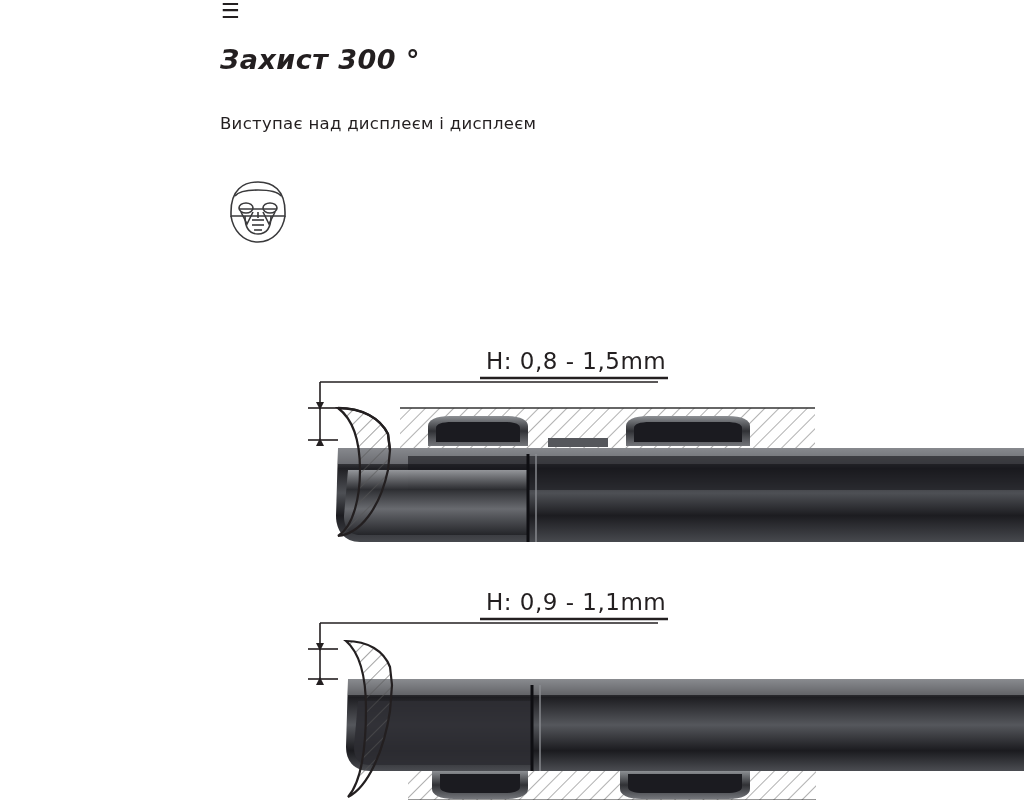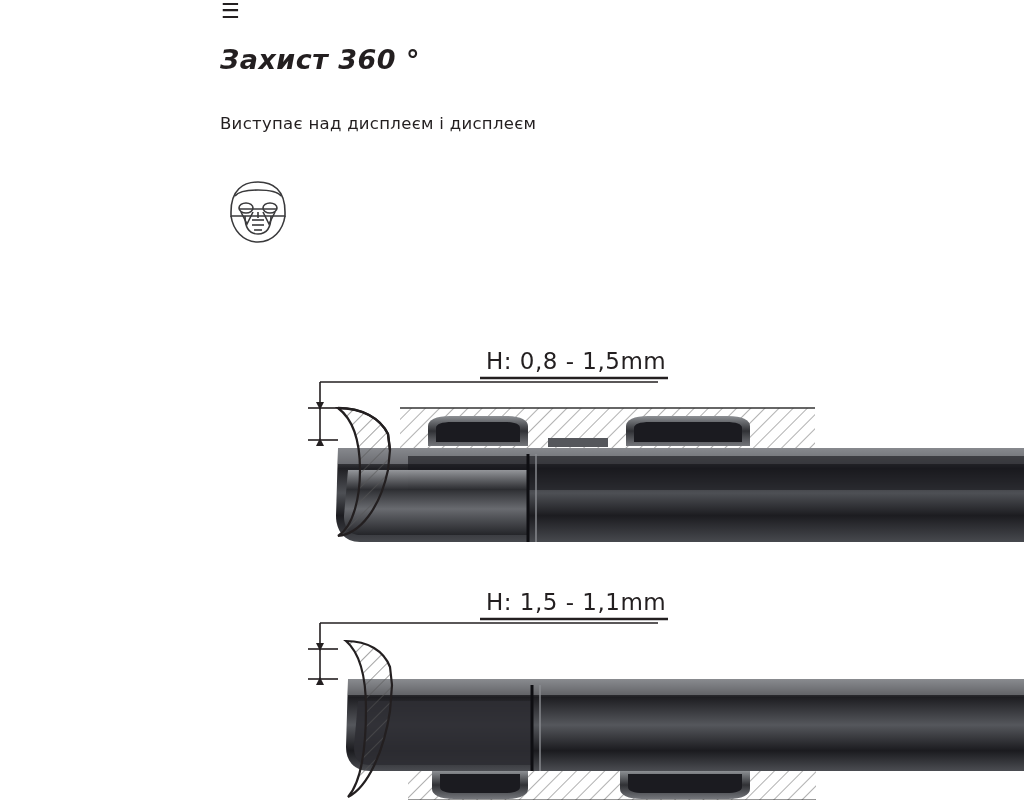--- a/index.html
+++ b/index.html
@@ -90,21 +90,21 @@
 
   svg { display: block; }
 </style>
 </head>
 <body>
 
 <div class="page">
 
   <div class="hamburger">☰</div>
 
-  <div class="title">Захист 360 °</div>
+  <div class="title">Захист 300 °</div>
 
   <div class="subtitle">Виступає над дисплеєм і дисплеєм</div>
 
   <div class="badge-icon">
     <svg viewBox="0 0 78 72" width="78" height="72">
       <g fill="none" stroke="#3a3a3c" stroke-width="1.6">
         <path d="M12 36 C12 14, 24 6, 39 6 C54 6, 66 14, 66 36 L66 40 L12 40 Z"></path>
         <path d="M16 20 C22 12, 56 12, 62 20"></path>
         <path d="M20 33 L58 33"></path>
         <path d="M12 40 C14 54, 24 66, 39 66 C54 66, 64 54, 66 40"></path>
@@ -173,21 +173,21 @@
       <path d="M618 116 L742 116 L742 96 C742 90, 734 86, 720 86 L640 86 C626 86, 618 90, 618 96 Z" fill="url(#ringg)"></path>
       <path d="M626 112 L734 112 L734 98 C734 94, 728 92, 718 92 L642 92 C632 92, 626 94, 626 98 Z" fill="#1b1b20"></path>
       <rect x="540" y="108" width="60" height="9" fill="#55575c"></rect>
 
       <path d="M330 78 C354 78, 372 88, 380 104 L382 120 L380 140 C372 178, 352 204, 330 206 C346 196, 352 166, 352 140 C352 112, 346 90, 330 78 Z" fill="url(#hatch1)" stroke="#231f20" stroke-width="2.2"></path>
       <path d="M330 78 C354 78, 372 88, 380 104 L382 120" fill="none" stroke="#231f20" stroke-width="2.4"></path>
     </svg>
   </div>
 
   <div class="figure fig2">
-    <div class="dim-label">H: 1,5 - 1,1mm</div>
+    <div class="dim-label">H: 0,9 - 1,1mm</div>
 
     <svg viewBox="0 0 1024 225" width="1024" height="225">
       <defs>
         <pattern id="hatch2" width="10" height="10" patternTransform="rotate(45)" patternUnits="userSpaceOnUse">
           <line x1="0" y1="0" x2="0" y2="10" stroke="#555" stroke-width="1.1"></line>
         </pattern>
         <linearGradient id="body2" x1="0" y1="0" x2="0" y2="1">
           <stop offset="0%" stop-color="#77797d"></stop>
           <stop offset="20%" stop-color="#1e1e22"></stop>
           <stop offset="50%" stop-color="#55575c"></stop>

